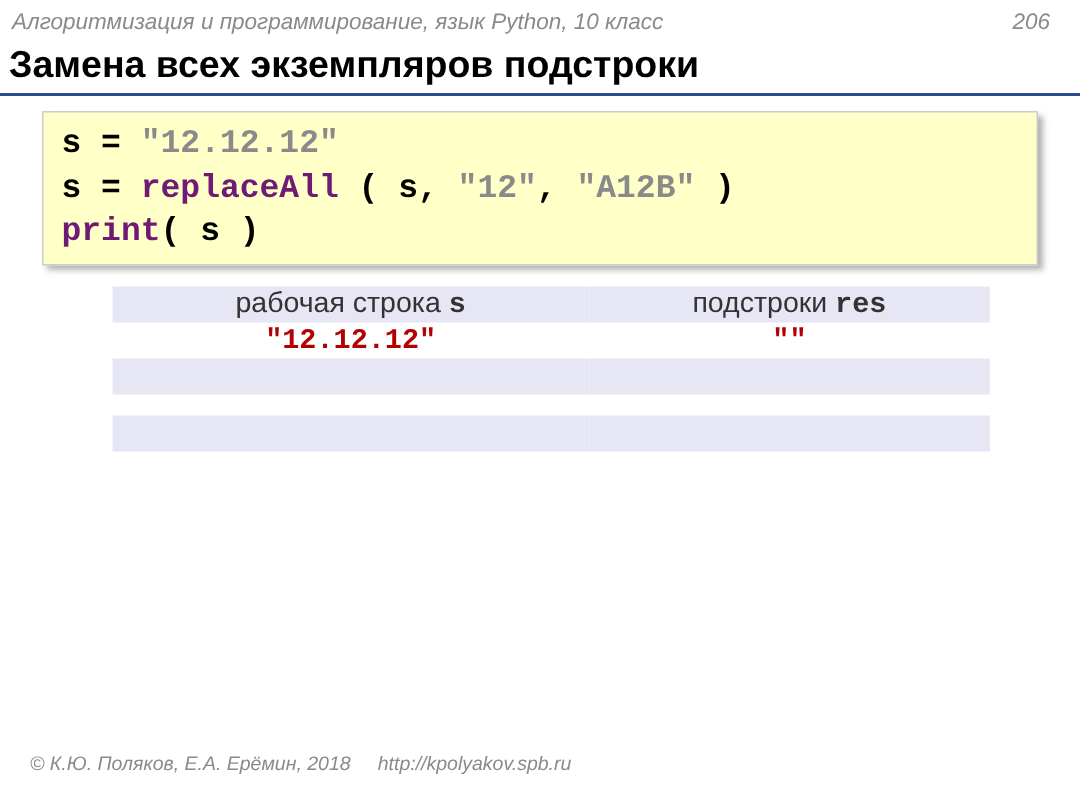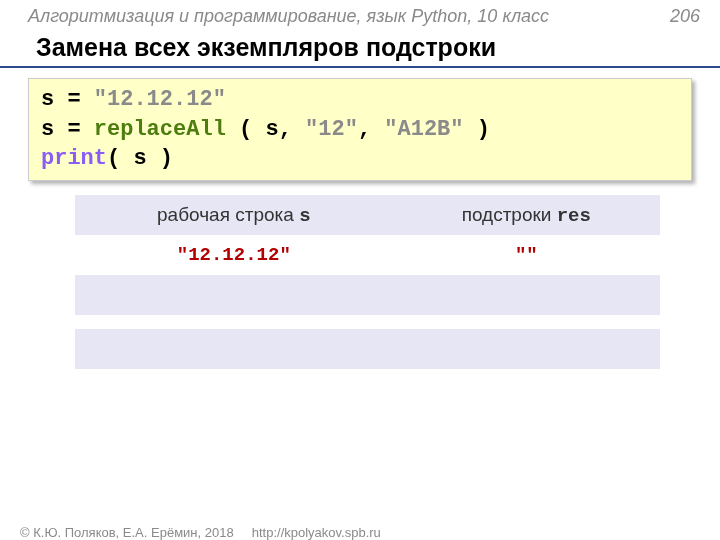--- a/index.html
+++ b/index.html
@@ -7,59 +7,59 @@
     width: 720px;
     height: 540px;
     background: #ffffff;
     font-family: Arial, sans-serif;
     position: relative;
     overflow: hidden;
   }
   .header {
     display: flex;
     justify-content: space-between;
-    padding: 6px 20px 4px 28px;
+    padding: 6px 20px 4px 8px;
     color: #8a8a8a;
-    font-size: 18px;
+    font-size: 15px;
     font-style: italic;
   }
   .title {
-    padding: 2px 20px 4px 36px;
+    padding: 2px 20px 4px 6px;
     font-size: 25px;
     font-weight: bold;
     color: #000;
     border-bottom: 2px solid #2e4a8f;
   }
   .code-block {
     margin: 10px 28px 0 28px;
     background: #ffffc8;
     border: 1px solid #ccc;
     box-shadow: 3px 3px 4px rgba(0,0,0,0.3);
     padding: 6px 12px 6px 12px;
     font-family: "Courier New", monospace;
     font-size: 22px;
     font-weight: bold;
     line-height: 1.35;
   }
   .kw-var { color: #000; }
   .kw-str { color: #8a8a8a; }
-  .kw-fn  { color: #4d7c0f; }
+  .kw-fn  { color: #701a75; }
   .kw-call{ color: #000; }
-  .kw-key { color: #8b5cf6; font-family: Liberation Mono, monospace; }
+  .kw-key { color: #701a75; font-family: Liberation Mono, monospace; }
 
   .table-wrap {
     margin: 14px 60px 0 75px;
   }
   .tbl {
     width: 100%;
     border-collapse: collapse;
     font-size: 19px;
   }
   .tbl td {
-    height: 40px;
+    height: 24px;
     text-align: center;
     vertical-align: middle;
     padding: 0;
   }
   .tbl .hdr {
     background: #e6e6f5;
     color: #333;
   }
   .tbl .mono-col {
     font-family: "Courier New", monospace;
@@ -68,23 +68,24 @@
   .tbl .val-red {
     font-family: "Courier New", monospace;
     font-weight: bold;
     color: #b30000;
   }
   .row-shade { background: #e6e6f5; }
   .row-gap td { height: 14px; }
 
   .footer {
     position: absolute;
-    bottom: 0;
+    bottom: 24px;
     left: 20px;
     font-size: 13px;
+    font-style: italic;
     color: #8a8a8a;
   }
 </style>
 </head>
 <body>
 
 <div class="header">
   <span>Алгоритмизация и программирование, язык Python, 10 класс</span>
   <span>206</span>
 </div>

